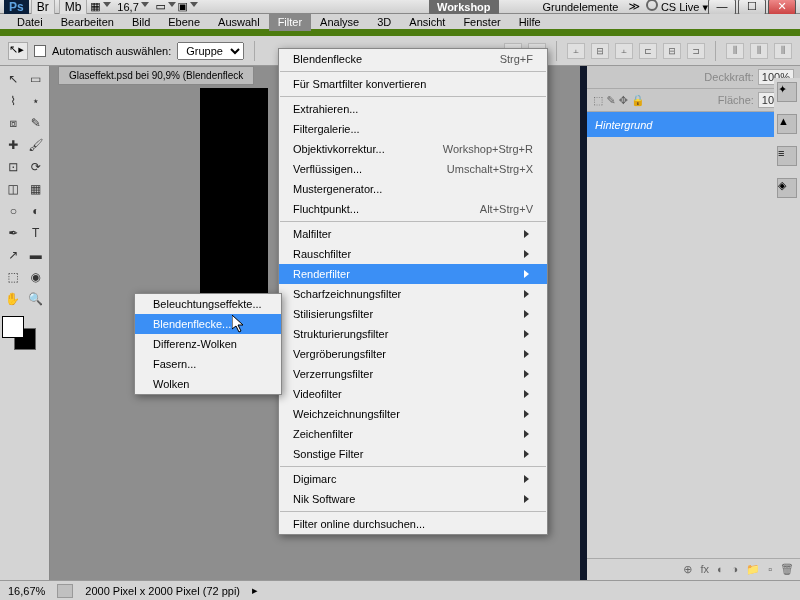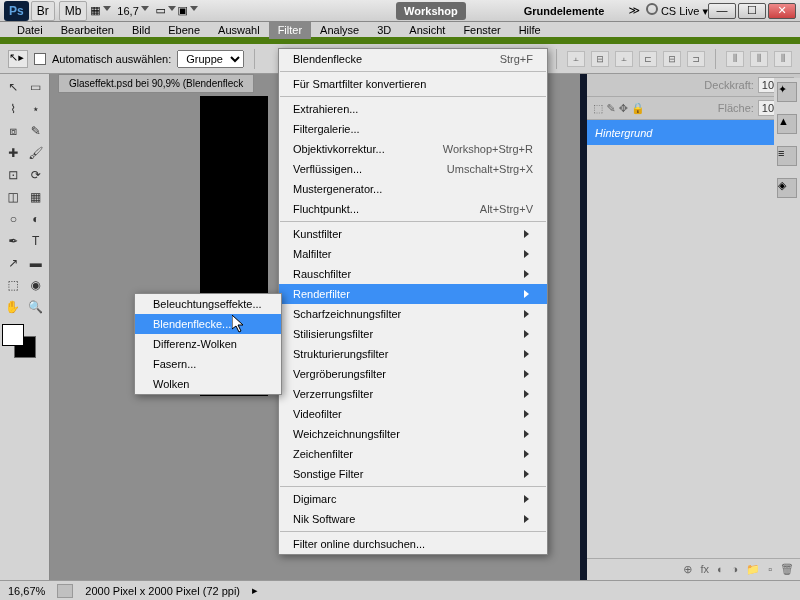--- a/index.html
+++ b/index.html
@@ -1,25 +1,25 @@
 <!DOCTYPE html>
 <html><head>
 <meta charset="utf-8">
 <style>
 * { margin:0; padding:0; box-sizing:border-box; font-family:Tahoma,Arial,sans-serif; font-size:11px; }
 body { background:#535353; width:800px; height:600px; overflow:hidden; position:relative; }
 .window { background:#d4d4d4; width:800px; height:600px; display:flex; flex-direction:column; }
-.titlebar { height:22px; background:linear-gradient(#e8e8e8,#d0d0d0); display:flex; align-items:center; padding:0 4px; border-bottom:1px solid #888; }
+.titlebar { height:14px; background:linear-gradient(#e8e8e8,#d0d0d0); display:flex; align-items:center; padding:0 4px; border-bottom:1px solid #888; }
 .titlebar .ps { background:#0a1f3b; color:#5fa3e0; font-weight:bold; padding:3px 5px; border-radius:3px; font-size:12px; }
 .titlebar .tb-btn { padding:2px 5px; margin:0 2px; border:1px solid #aaa; background:#e0e0e0; border-radius:2px; font-size:12px; }
 .titlebar .tb-icon { width:16px; height:16px; margin:0 3px; display:inline-flex; align-items:center; justify-content:center; }
 .titlebar .zoom { margin:0 6px; }
 .titlebar .down { border:4px solid transparent; border-top:5px solid #555; margin-left:2px; display:inline-block; }
 .titlebar .ws { background:#6a6a6a; color:#fff; padding:3px 8px; border-radius:3px; margin:0 4px; font-weight:bold; }
-.titlebar .ge { margin:0 18px; font-weight:bold;padding-left:36px; }
+.titlebar .ge { margin:0 4px; font-weight:normal;padding-left:36px; }
 .titlebar .arrows { margin:0 6px; }
 .titlebar .circle { width:12px; height:12px; border:2px solid #666; border-radius:50%; display:inline-block; margin-right:3px; }
 .titlebar .winbtns { margin-left:auto; display:flex; gap:2px; }
 .titlebar .winbtn { width:28px; height:16px; border:1px solid #555; border-radius:2px; text-align:center; line-height:12px; }
 .titlebar .winbtn.close { background:linear-gradient(#e88,#c44); color:#fff; }
 .titlebar .winbtn.minmax { background:linear-gradient(#eee,#ccc); }
 .menubar { height:22px; background:#d4d4d4; display:flex; align-items:center; padding:0 8px; border-bottom:7px solid #4d7c0f; }
 .menubar .mi { padding:3px 9px; cursor:default; }
 .menubar .mi.active { background:#888; color:#fff; }
 .optbar { height:30px; background:#d4d4d4; border-bottom:1px solid #999; display:flex; align-items:center; padding:0 8px; gap:6px; }
@@ -247,24 +247,20 @@
     </div>
     <div class="ditem">
       <span>Mustergenerator...</span>
     </div>
     <div class="ditem">
       <span>Fluchtpunkt...</span>
       <span class="shortcut">Alt+Strg+V</span>
     </div>
     <hr>
     <div class="ditem">
-      <span>Kunstfilter</span>
-      <span class="sub"><span class="subarrow"></span></span>
-    </div>
-    <div class="ditem">
       <span>Malfilter</span>
       <span class="sub"><span class="subarrow"></span></span>
     </div>
     <div class="ditem">
       <span>Rauschfilter</span>
       <span class="sub"><span class="subarrow"></span></span>
     </div>
     <div class="ditem highlight">
       <span>Renderfilter</span>
       <span class="sub"><span class="subarrow"></span></span>

